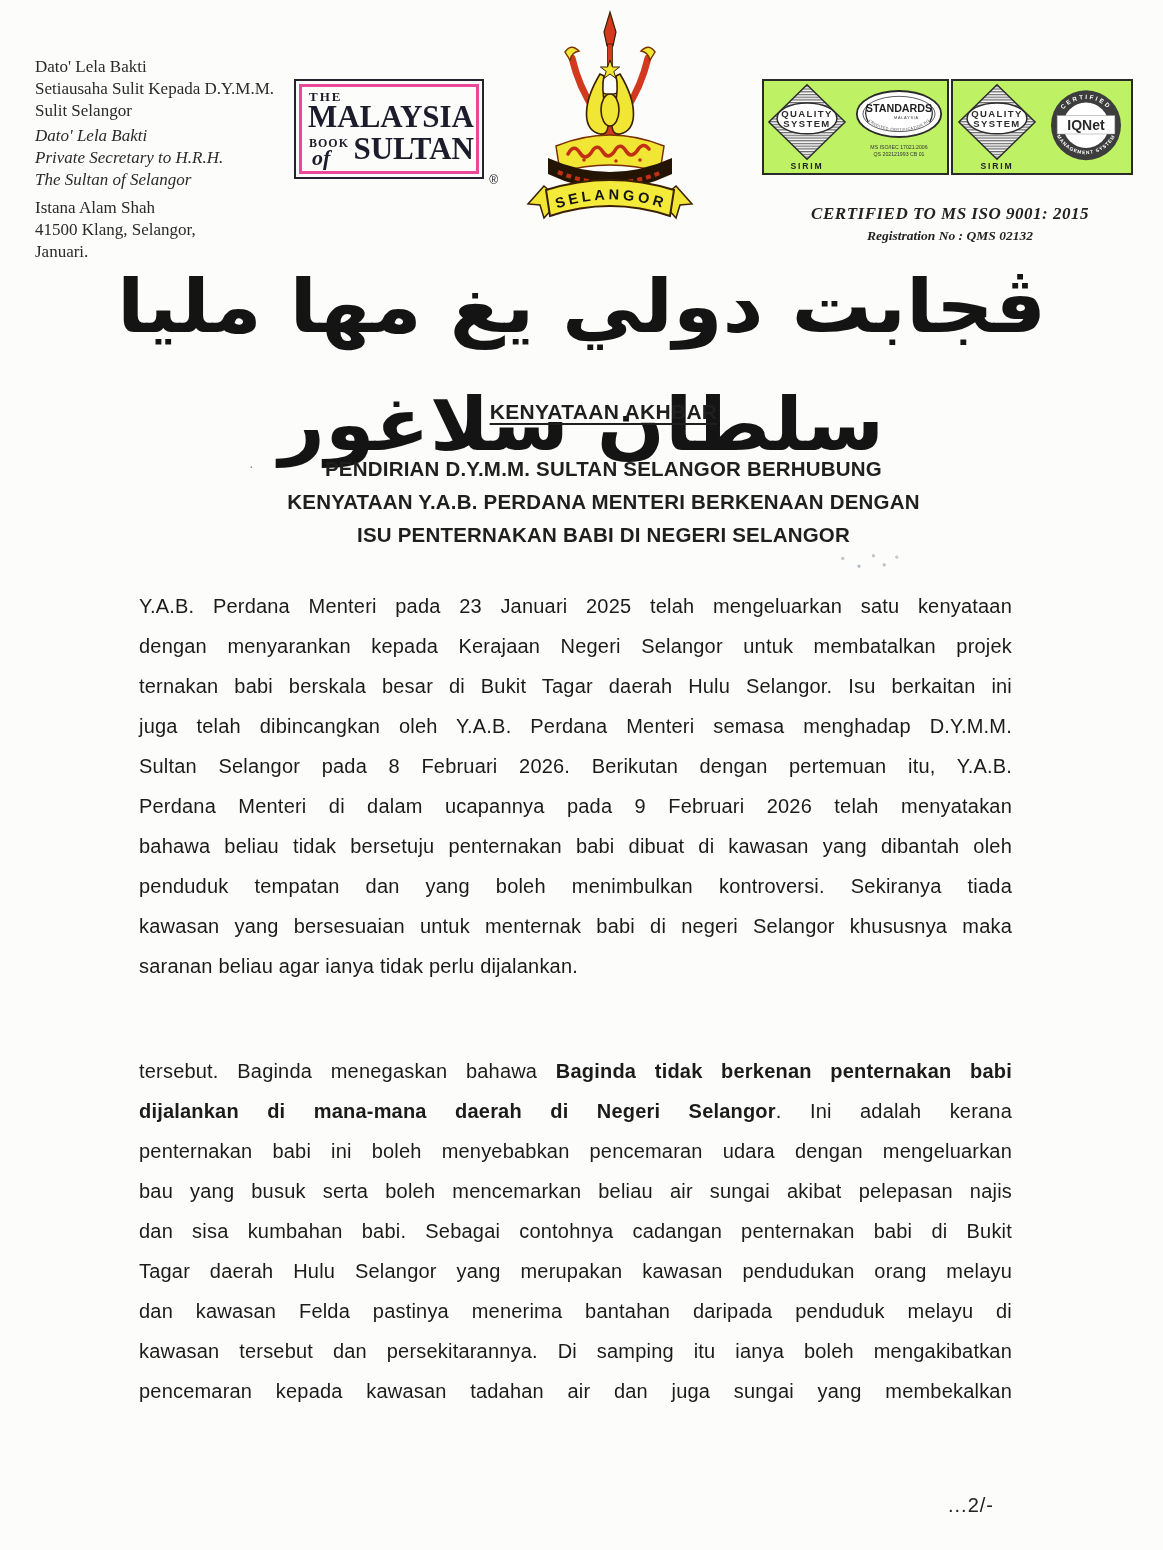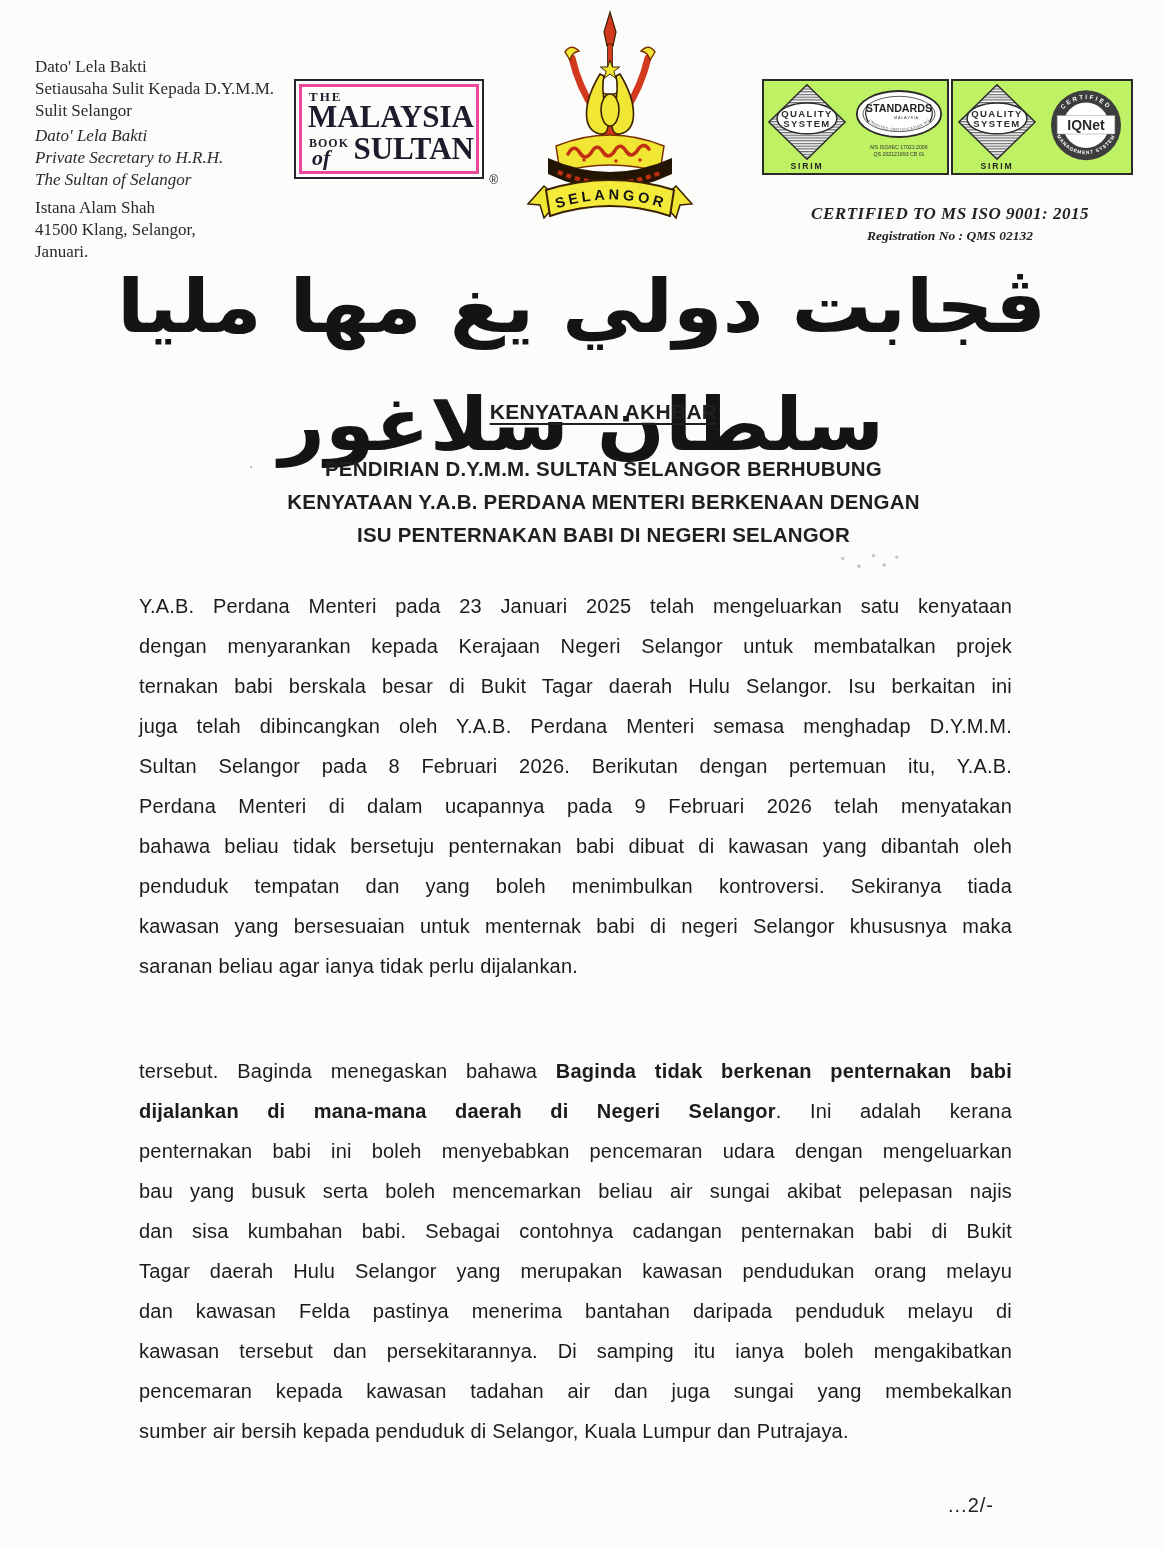--- a/index.html
+++ b/index.html
@@ -247,18 +247,17 @@
   <div class="para p2">
       <div class="bodyline jl"><span>tersebut. Baginda menegaskan bahawa </span><span class="b">Baginda tidak berkenan penternakan babi</span></div>
       <div class="bodyline jl"><span class="b">dijalankan di mana-mana daerah di Negeri Selangor</span><span>. Ini adalah kerana</span></div>
       <div class="bodyline jl"><span>penternakan babi ini boleh menyebabkan pencemaran udara dengan mengeluarkan</span></div>
       <div class="bodyline jl"><span>bau yang busuk serta boleh mencemarkan beliau air sungai akibat pelepasan najis</span></div>
       <div class="bodyline jl"><span>dan sisa kumbahan babi. Sebagai contohnya cadangan penternakan babi di Bukit</span></div>
       <div class="bodyline jl"><span>Tagar daerah Hulu Selangor yang merupakan kawasan pendudukan orang melayu</span></div>
       <div class="bodyline jl"><span>dan kawasan Felda pastinya menerima bantahan daripada penduduk melayu di</span></div>
       <div class="bodyline jl"><span>kawasan tersebut dan persekitarannya. Di samping itu ianya boleh mengakibatkan</span></div>
       <div class="bodyline jl"><span>pencemaran kepada kawasan tadahan air dan juga sungai yang membekalkan</span></div>
-      <div class="bodyline"><span>sumber air bersih kepada penduduk di Selangor, Kuala Lumpur dan Putrajaya.</span></div>
     </div>
 
   <div class="footer">...2/-</div>
 
 </div>
 
 </body></html>

